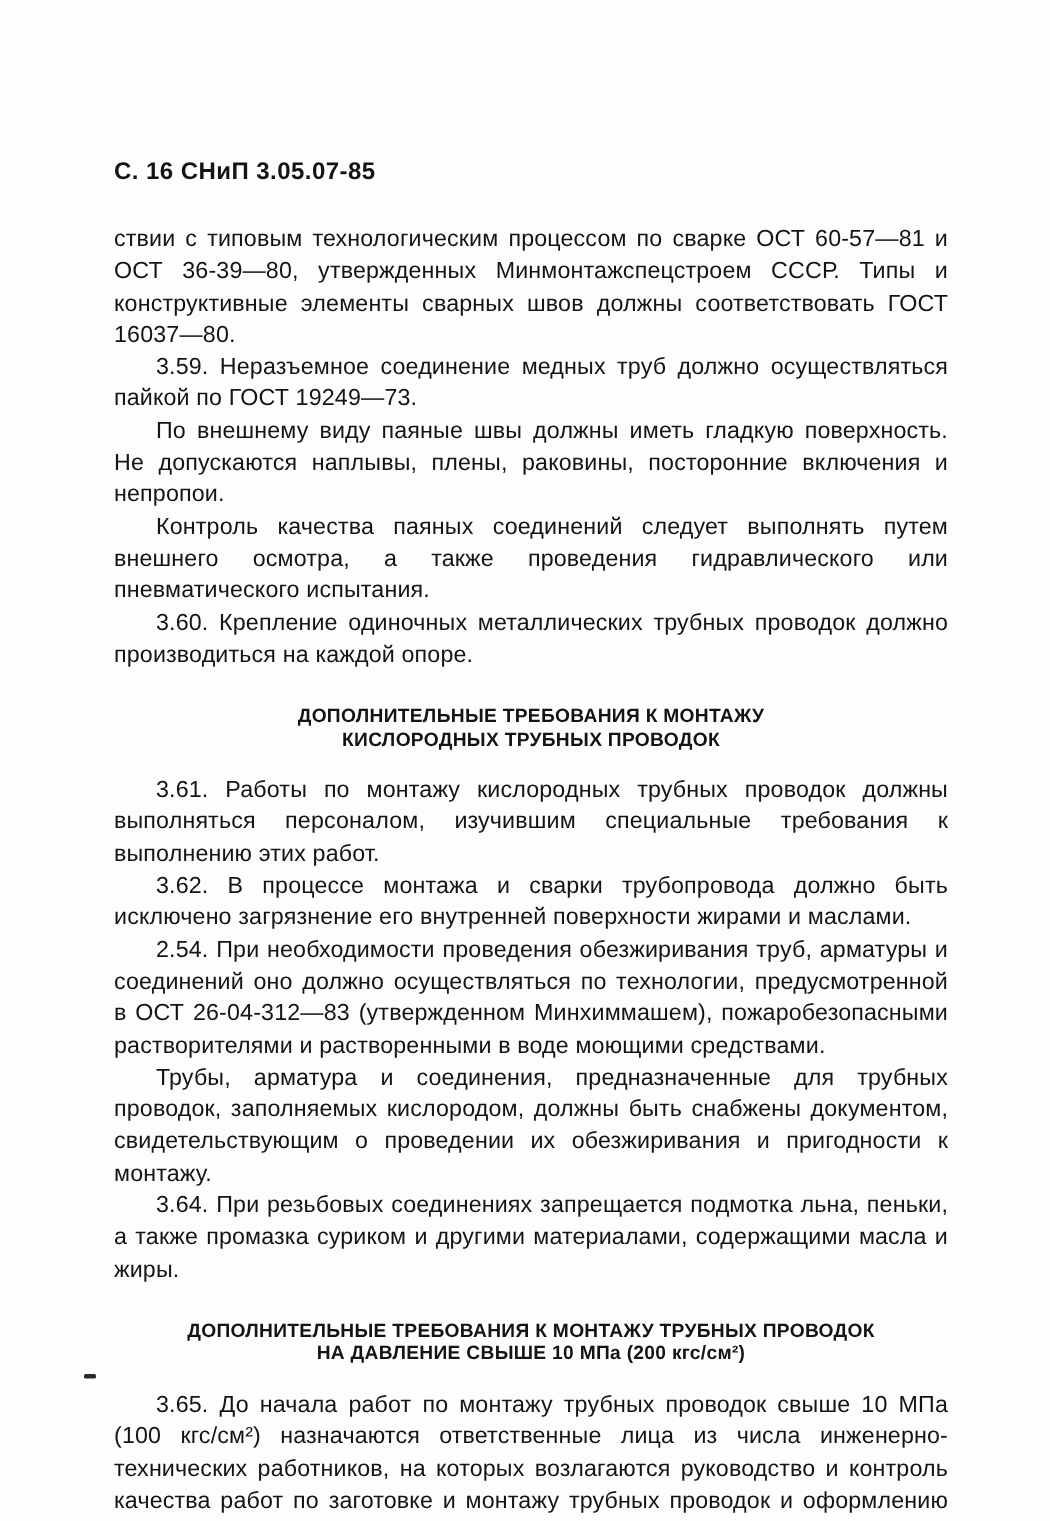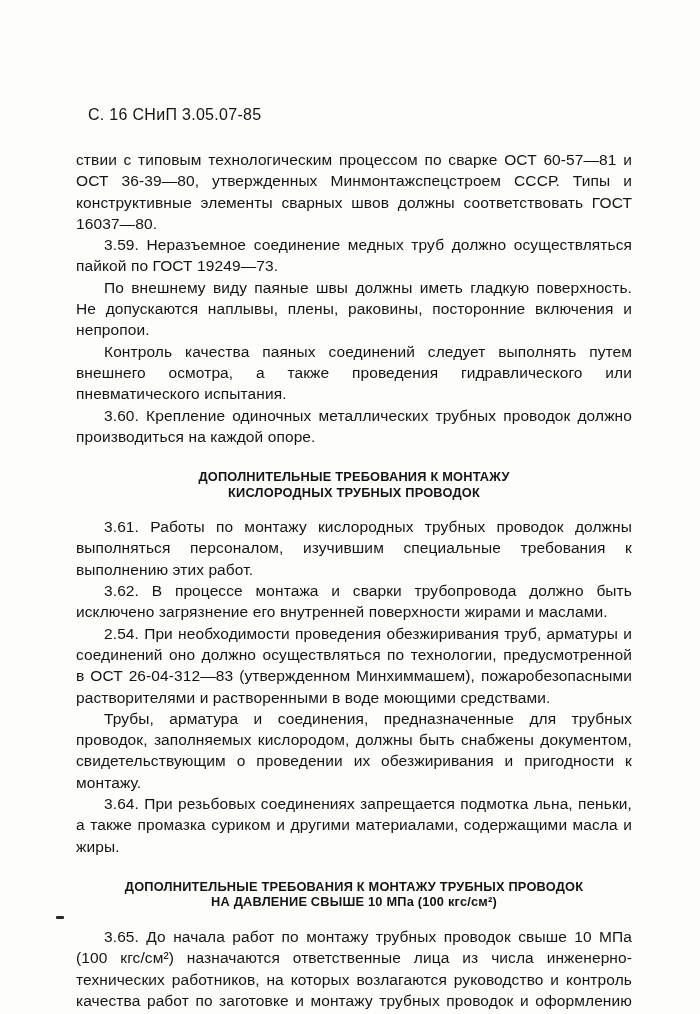--- a/index.html
+++ b/index.html
@@ -12,25 +12,24 @@
     font-family: "Liberation Sans", sans-serif;
     color: #141414;
   }
   .page {
     position: absolute;
     inset: 0;
     background: #fdfdfc;
     padding: 106px 68px 0 76px;
   }
   .running-header {
-    font-weight: normal;
+    font-weight: bold;
     font-size: 16px;
     letter-spacing: 0.3px;
     margin-bottom: 25px;
-    margin-left: 12px;
   }
   .body-text p {
     font-size: 15.5px;
     line-height: 21.3px;
     text-align: justify;
     letter-spacing: 0.1px;
   }
   .body-text p.indent { text-indent: 28px; }
   .clause-num { font-weight: normal; }
   h2.section-heading {
@@ -78,20 +77,20 @@
 
     <p class="indent"><span class="clause-num">3.62.</span> <span>В процессе монтажа и сварки трубопровода должно быть исключено загрязнение его внутренней поверхности жирами и маслами.</span></p>
 
     <p class="indent"><span class="clause-num">2.54.</span> <span>При необходимости проведения обезжиривания труб, арматуры и соединений оно должно осуществляться по технологии, предусмотренной в ОСТ 26-04-312—83 (утвержденном Минхиммашем), пожаробезопасными растворителями и растворенными в воде моющими средствами.</span></p>
 
     <p class="indent"><span>Трубы, арматура и соединения, предназначенные для трубных проводок, заполняемых кислородом, должны быть снабжены документом, свидетельствующим о проведении их обезжиривания и пригодности к монтажу.</span></p>
 
     <p class="indent"><span class="clause-num">3.64.</span> <span>При резьбовых соединениях запрещается подмотка льна, пеньки, а также промазка суриком и другими материалами, содержащими масла и жиры.</span></p>
 
     <h2 class="section-heading">ДОПОЛНИТЕЛЬНЫЕ ТРЕБОВАНИЯ К МОНТАЖУ ТРУБНЫХ ПРОВОДОК
-НА ДАВЛЕНИЕ СВЫШЕ 10 МПа (100 кгс/см²)</h2>
+НА ДАВЛЕНИЕ СВЫШЕ 10 МПа (200 кгс/см²)</h2>
 
     <p class="indent"><span class="clause-num">3.65.</span> <span>До начала работ по монтажу трубных проводок свыше 10 МПа (100 кгс/см²) назначаются ответственные лица из числа инженерно-технических работников, на которых возлагаются руководство и контроль качества работ по заготовке и монтажу трубных проводок и оформлению документации.</span></p>
 
   </div>
 </div>
 
 <div class="scan-speck"></div>
 
 </body></html>

